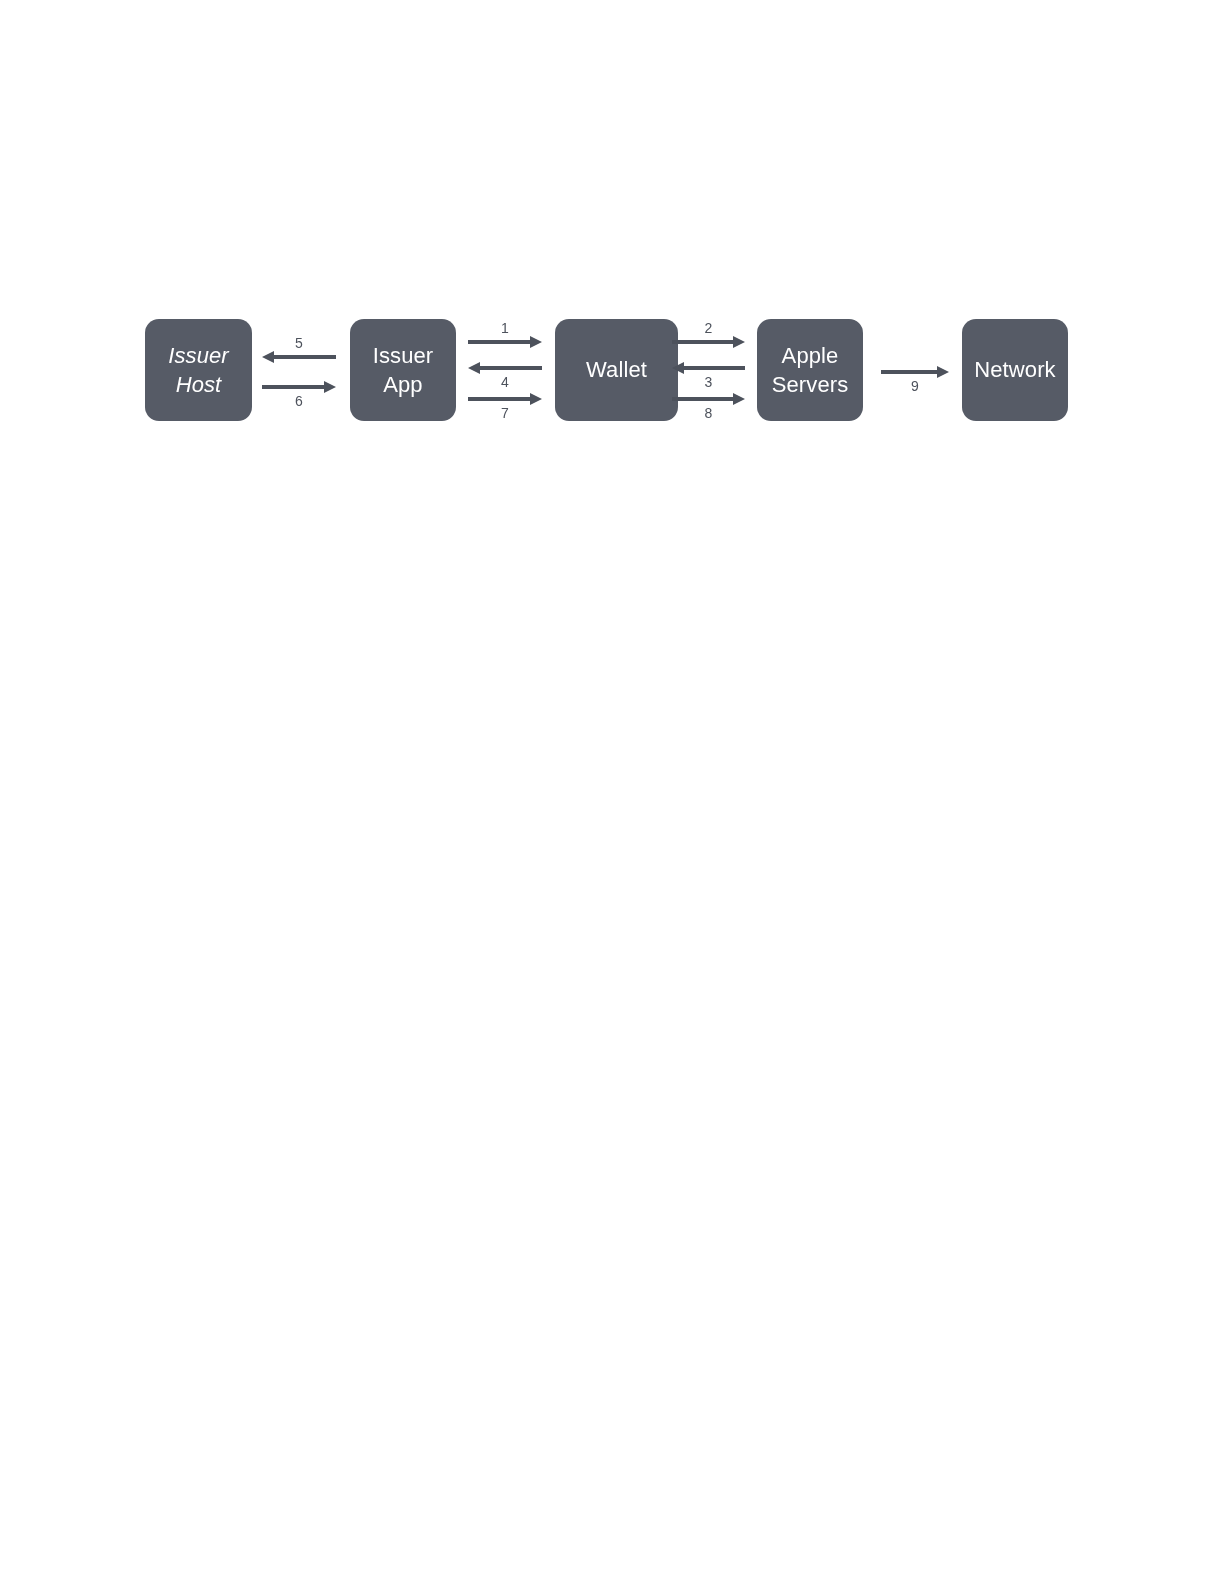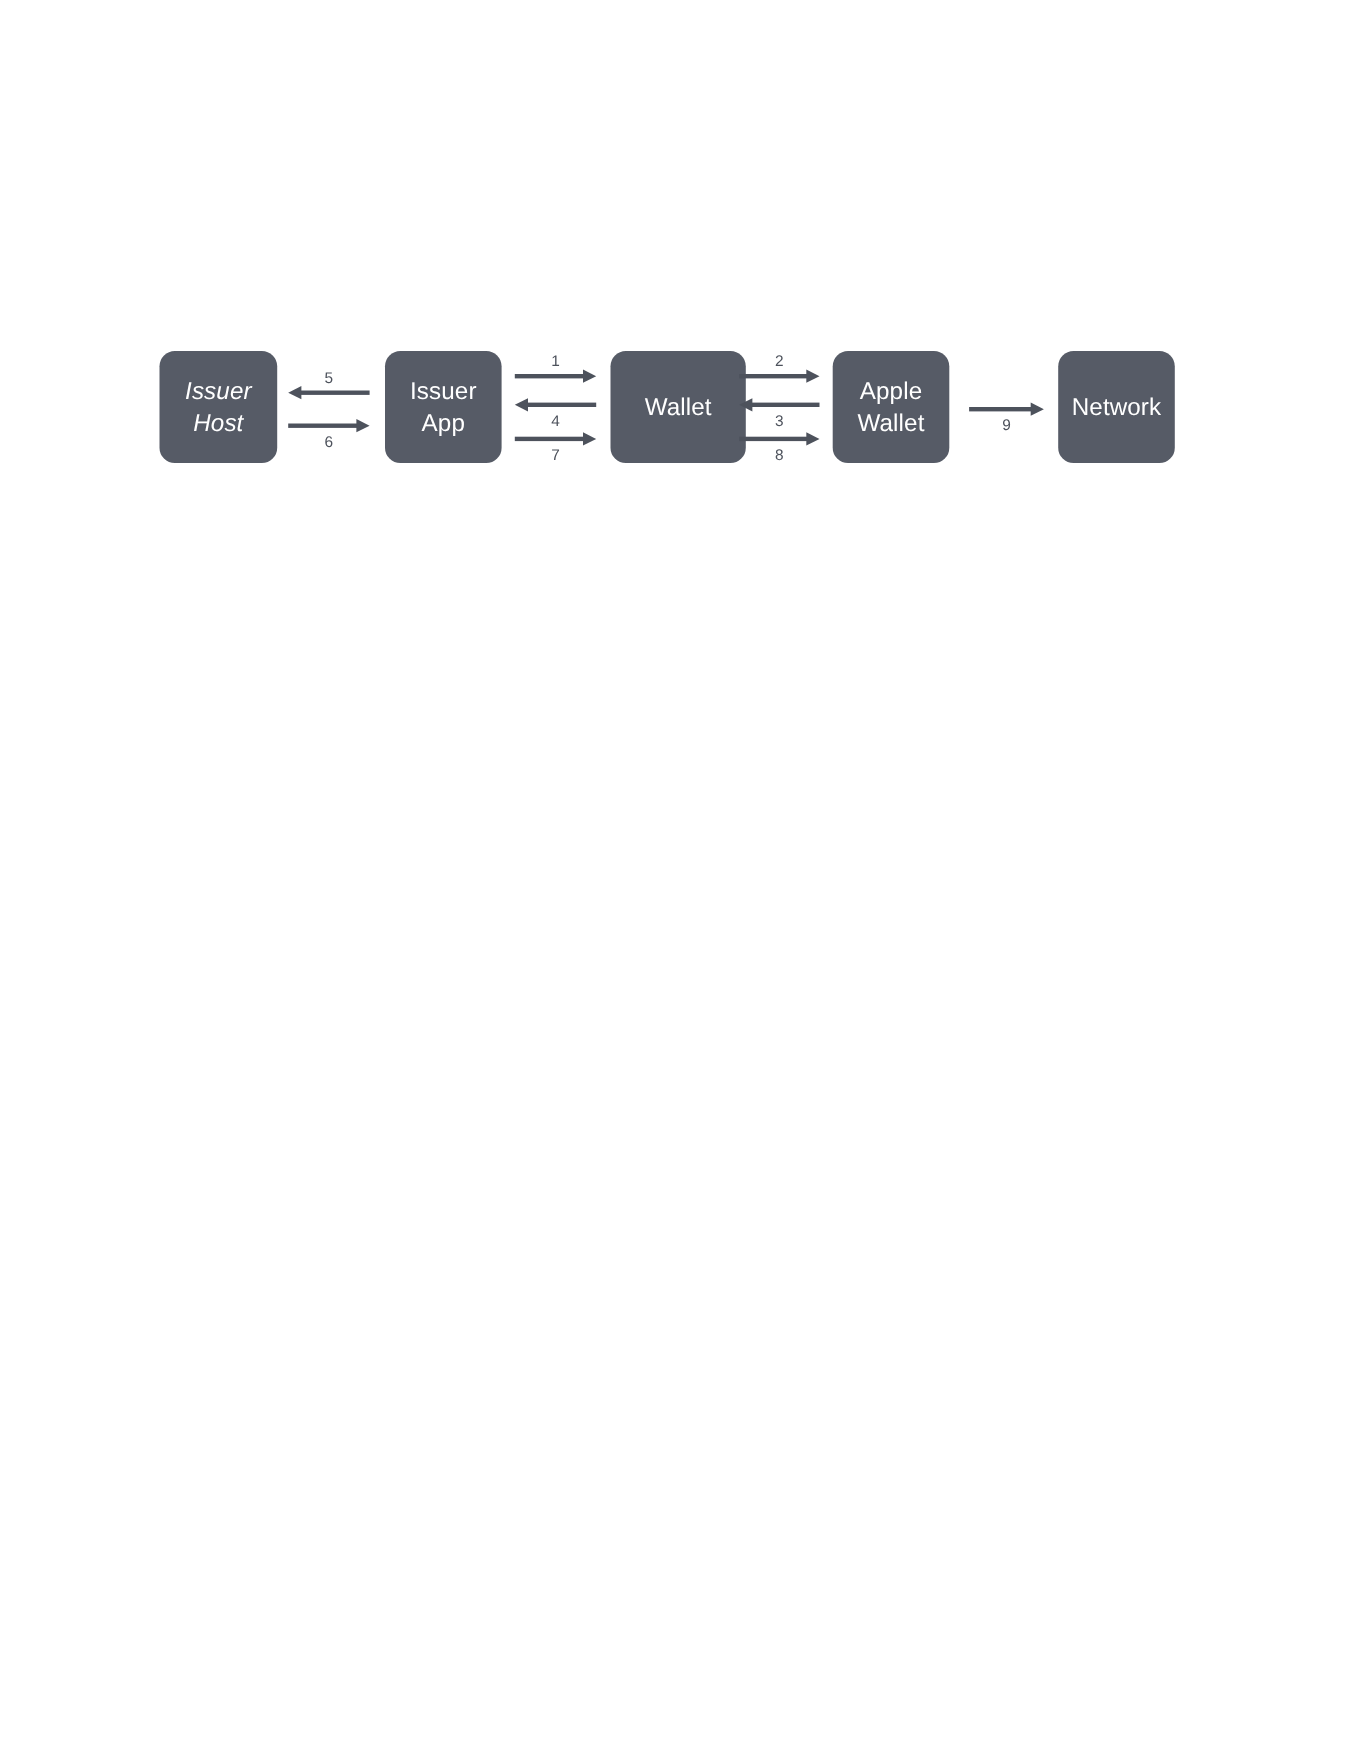--- a/index.html
+++ b/index.html
@@ -86,21 +86,21 @@
     </div>
     <div class="node-box" style="left: 350px; top: 319px; width: 106px; height: 102px; background: rgb(86, 91, 102); color: rgb(255, 255, 255);">
       <span class="node-label">Issuer
 App</span>
     </div>
     <div class="node-box" style="left: 555px; top: 319px; width: 123px; height: 102px; background: rgb(86, 91, 102); color: rgb(255, 255, 255);">
       <span class="node-label">Wallet</span>
     </div>
     <div class="node-box" style="left: 757px; top: 319px; width: 106px; height: 102px; background: rgb(86, 91, 102); color: rgb(255, 255, 255);">
       <span class="node-label">Apple
-Wallet</span>
+Servers</span>
     </div>
     <div class="node-box" style="left: 962px; top: 319px; width: 106px; height: 102px; background: rgb(86, 91, 102); color: rgb(255, 255, 255); text-align: right;">
       <span class="node-label">Network</span>
     </div>
     <div class="edge" style="left: 262px; top: 355px; width: 74px;">
       <div class="edge-line" style="background: rgb(77, 82, 92); left: 10px; width: 64px;"></div>
       <div class="edge-head left" style="left: 0px; border-right-color: rgb(77, 82, 92);"></div>
       <div class="edge-label" style="color: rgb(77, 82, 92); left: 37px; top: -19px;">5</div>
     </div>
     <div class="edge" style="left: 262px; top: 385px; width: 74px;">

